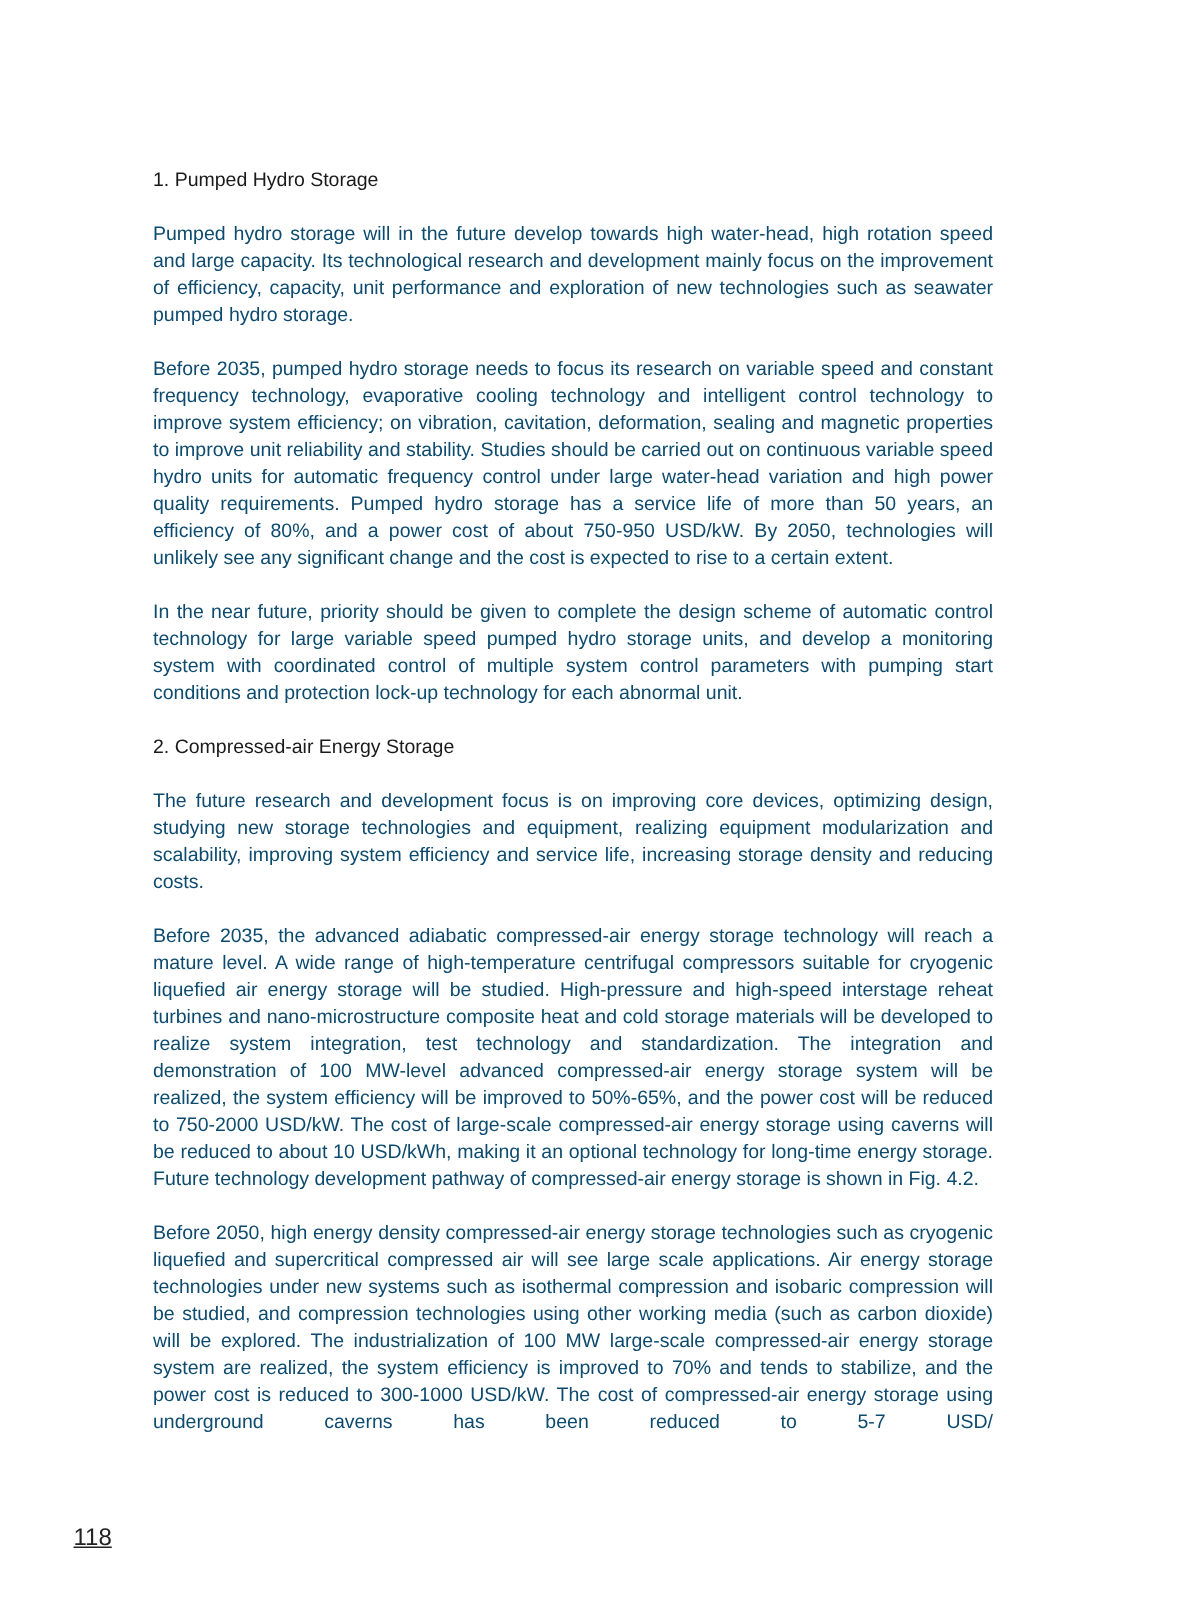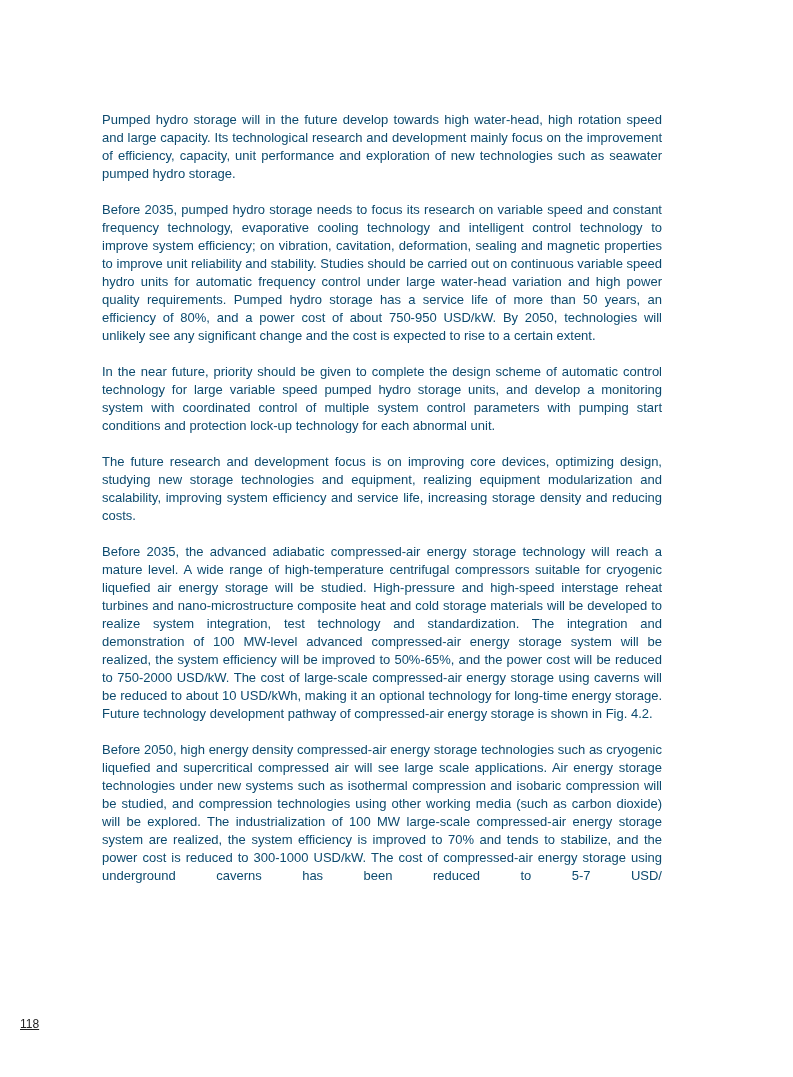--- a/index.html
+++ b/index.html
@@ -2,28 +2,30 @@
 <html><head>
 <meta charset="utf-8">
 <style>
   html, body { margin:0; padding:0; background:#ffffff; }
   body { width:793px; height:1077px; position:relative; overflow:hidden;
          font-family:"Liberation Sans", sans-serif; color:#2b2b2b; }
   .page-content { position:absolute; left:102px; top:111px; width:560px; }
   .heading { font-size:13px; line-height:18px; color:#1a1a1a; margin:0 0 18px 0; font-weight:normal; }
   .para { font-size:13px; line-height:18px; text-align:justify; margin:0 0 18px 0; color:#0c4a6e; }
   .para.last { text-align:justify; text-align-last:justify; }
-  .page-number { position:absolute; left:20px; top:1017px; font-size:12px; color:#222;text-decoration:underline; }
+  .page-number { position:absolute; left:49px; top:1017px; font-size:16px; color:#222;text-decoration:underline; }
 </style>
 </head>
 <body>
 
 <div class="page-content">
+  <h3 class="heading">1. Pumped Hydro Storage</h3>
   <p class="para">Pumped hydro storage will in the future develop towards high water-head, high rotation speed and large capacity. Its technological research and development mainly focus on the improvement of efficiency, capacity, unit performance and exploration of new technologies such as seawater pumped hydro storage.</p>
   <p class="para">Before 2035, pumped hydro storage needs to focus its research on variable speed and constant frequency technology, evaporative cooling technology and intelligent control technology to improve system efficiency; on vibration, cavitation, deformation, sealing and magnetic properties to improve unit reliability and stability. Studies should be carried out on continuous variable speed hydro units for automatic frequency control under large water-head variation and high power quality requirements. Pumped hydro storage has a service life of more than 50 years, an efficiency of 80%, and a power cost of about 750-950 USD/kW. By 2050, technologies will unlikely see any significant change and the cost is expected to rise to a certain extent.</p>
   <p class="para">In the near future, priority should be given to complete the design scheme of automatic control technology for large variable speed pumped hydro storage units, and develop a monitoring system with coordinated control of multiple system control parameters with pumping start conditions and protection lock-up technology for each abnormal unit.</p>
 
+  <h3 class="heading">2. Compressed-air Energy Storage</h3>
   <p class="para">The future research and development focus is on improving core devices, optimizing design, studying new storage technologies and equipment, realizing equipment modularization and scalability, improving system efficiency and service life, increasing storage density and reducing costs.</p>
   <p class="para">Before 2035, the advanced adiabatic compressed-air energy storage technology will reach a mature level. A wide range of high-temperature centrifugal compressors suitable for cryogenic liquefied air energy storage will be studied. High-pressure and high-speed interstage reheat turbines and nano-microstructure composite heat and cold storage materials will be developed to realize system integration, test technology and standardization. The integration and demonstration of 100 MW-level advanced compressed-air energy storage system will be realized, the system efficiency will be improved to 50%-65%, and the power cost will be reduced to 750-2000 USD/kW. The cost of large-scale compressed-air energy storage using caverns will be reduced to about 10 USD/kWh, making it an optional technology for long-time energy storage. Future technology development pathway of compressed-air energy storage is shown in Fig. 4.2.</p>
   <p class="para last">Before 2050, high energy density compressed-air energy storage technologies such as cryogenic liquefied and supercritical compressed air will see large scale applications. Air energy storage technologies under new systems such as isothermal compression and isobaric compression will be studied, and compression technologies using other working media (such as carbon dioxide) will be explored. The industrialization of 100 MW large-scale compressed-air energy storage system are realized, the system efficiency is improved to 70% and tends to stabilize, and the power cost is reduced to 300-1000 USD/kW. The cost of compressed-air energy storage using underground caverns has been reduced to 5-7 USD/</p>
 </div>
 
 <div class="page-number">118</div>
 
 </body></html>

